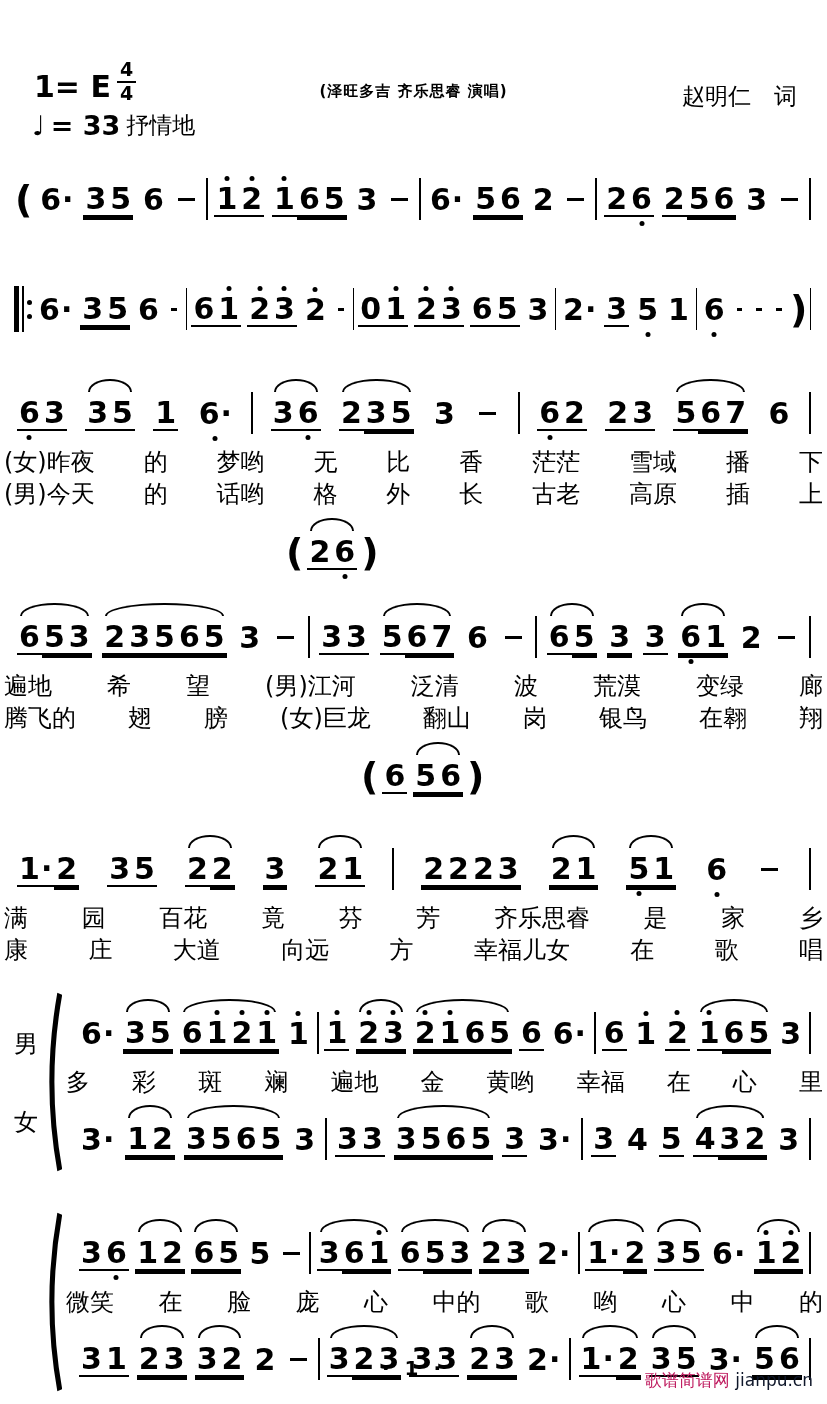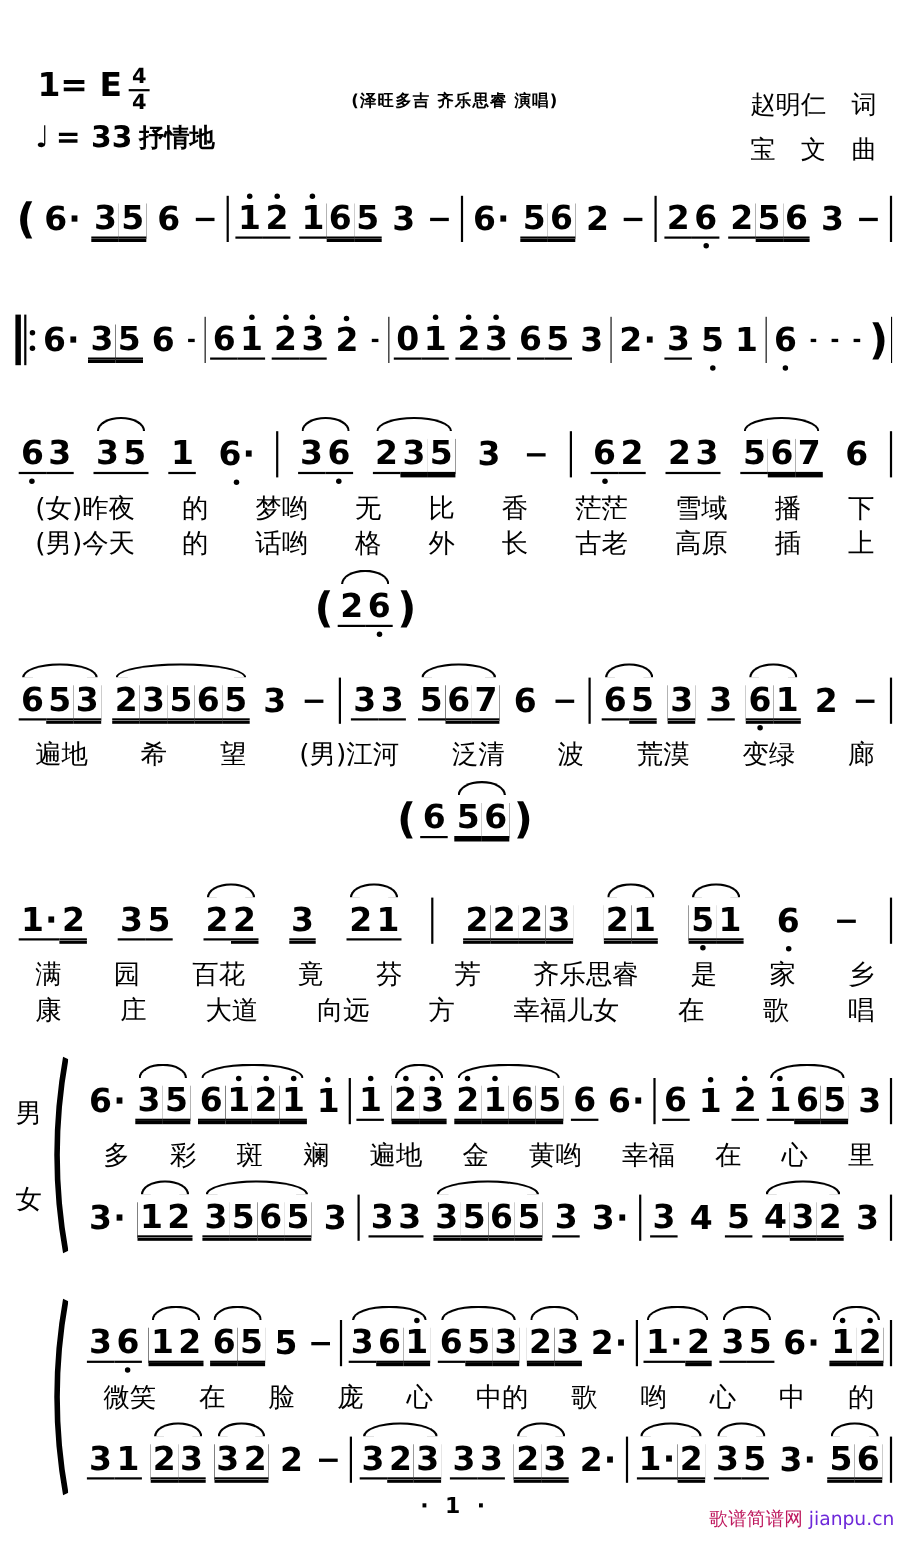--- a/index.html
+++ b/index.html
@@ -2,26 +2,26 @@
 <html><head>
 <meta charset="utf-8">
 <style>
   html,body{margin:0;padding:0;background:#fff;}
   #page{width:827px;height:1404px;position:relative;background:#ffffff;color:#000;
         font-family:"DejaVu Sans",sans-serif;overflow:hidden;}
   
   .header{position:relative;height:158px;}
   .title{text-align:center;font-size:37px;font-weight:bold;letter-spacing:3px;padding-top:24px;}
   .subtitle{position:absolute;left:0;right:0;top:82px;text-align:center;font-size:15px;letter-spacing:1px;font-weight:bold;}
-  .keysig{position:absolute;left:34px;top:60px;font-size:30px;font-weight:bold;display:flex;align-items:flex-start;gap:6px;}
+  .keysig{position:absolute;left:34px;top:60px;font-size:30px;font-weight:bold;display:flex;align-items:flex-end;gap:6px;}
   .frac{display:inline-flex;flex-direction:column;align-items:center;font-size:19px;line-height:1.05;}
   .frac .num{border-bottom:2px solid #000;padding:0 3px 1px;}
   .frac .den{padding-top:1px;}
   .tempo{position:absolute;left:32px;top:110px;font-size:27px;font-weight:bold;display:flex;align-items:center;gap:6px;}
-  .tempo .expr{font-weight:bold;font-size:23px;}
+  .tempo .expr{font-weight:normal;font-size:23px;}
   .credits{position:absolute;right:30px;top:76px;text-align:left;font-size:23px;line-height:41px;}
   
   .mline{display:flex;justify-content:space-between;align-items:center;padding:20px 14px 12px;}
   .inline{display:inline-flex;align-items:center;padding:16px 0 12px;}
   .n{position:relative;display:inline-flex;align-items:flex-end;padding:0 2px;
      font-weight:bold;font-size:30px;line-height:33px;}
   .u1{border-bottom:2px solid #000;}
   .u2{border-bottom:2px solid #000;box-shadow:0 3px 0 #000;}
   .n.hi::before{content:"";position:absolute;top:-6px;left:50%;transform:translateX(-50%);
      width:5px;height:5px;background:#000;border-radius:50%;}
@@ -33,21 +33,21 @@
      border:2px solid #000;border-bottom:none;border-radius:50% 50% 0 0/100% 100% 0 0;}
   .bar{width:2px;height:42px;background:#000;margin:0 2px;}
   .dash{width:17px;height:3px;background:#000;margin:0 7px;}
   .paren{font-size:38px;font-weight:bold;line-height:40px;padding:0 1px;}
   .rept{display:inline-flex;align-items:center;gap:3px;height:46px;margin-right:2px;}
   .rept .tk{width:5px;height:46px;background:#000;}
   .rept .tn{width:2px;height:46px;background:#000;}
   .rept .dt{display:flex;flex-direction:column;gap:9px;}
   .rept .dt b{width:5px;height:5px;border-radius:50%;background:#000;}
   
-  .lyr{display:flex;justify-content:space-between;padding:0 32px;font-size:24px;line-height:32px;}
+  .lyr{display:flex;justify-content:space-between;padding:0 4px;font-size:24px;line-height:32px;}
   .lyr span{white-space:nowrap;}
   
   .system{display:flex;align-items:stretch;}
   .syslabels{width:44px;position:relative;font-size:24px;}
   .syslabels .ltop{position:absolute;top:36px;left:14px;}
   .syslabels .lbot{position:absolute;bottom:34px;left:14px;}
   .sysbrace{width:18px;display:flex;align-items:stretch;}
   .sysbrace svg{width:18px;height:auto;}
   .sysbody{flex:1;min-width:0;}
   
@@ -69,21 +69,20 @@
         <span class="den">4</span>
       </span>
     </div>
     <div class="tempo">
       <span>♩</span>
       <span>= 33</span>
       <span class="expr">抒情地</span>
     </div>
     <div class="credits">
       <div>赵明仁　词</div>
-      <div>宝　文　曲</div>
     </div>
   </div>
 
   <div id="score">
       <div style="margin-top: 0px;">
         <div class="mline">
           <span class="paren">(</span>
           <span class="g">
             <span class="n u0">
               <span class="d">6</span>
@@ -525,20 +524,31 @@
         <div class="lyr">
           <span>遍地</span>
           <span>希</span>
           <span>望</span>
           <span>(男)江河</span>
           <span>泛清</span>
           <span>波</span>
           <span>荒漠</span>
           <span>变绿</span>
           <span>廊</span>
+        </div>
+        <div class="lyr">
+          <span>腾飞的</span>
+          <span>翅</span>
+          <span>膀</span>
+          <span>(女)巨龙</span>
+          <span>翻山</span>
+          <span>岗</span>
+          <span>银鸟</span>
+          <span>在翱</span>
+          <span>翔</span>
         </div>
       </div>
       <div style="margin-top: 6px; margin-left: 360px;"><div class="inline">
           <span class="paren">(</span>
           <span class="g">
             <span class="n u1">
               <span class="d">6</span>
             </span>
           </span>
           <span class="g s">
@@ -1112,17 +1122,17 @@
             <span class="bar"></span>
           </div>
         </div>
       </div>
     </div>
 
   <div class="footer">
     <div class="pageno">· 1 ·</div>
     <div class="wm">
       <span id="wm-site" style="color: #be185d;">歌谱简谱网</span>
-      <span id="wm-domain" style="color: #6d28d9;">jianpu.cn</span>
+      <span id="wm-domain" style="color: #0f172a;">jianpu.cn</span>
     </div>
   </div>
 
 </div>
 
 </body></html>

